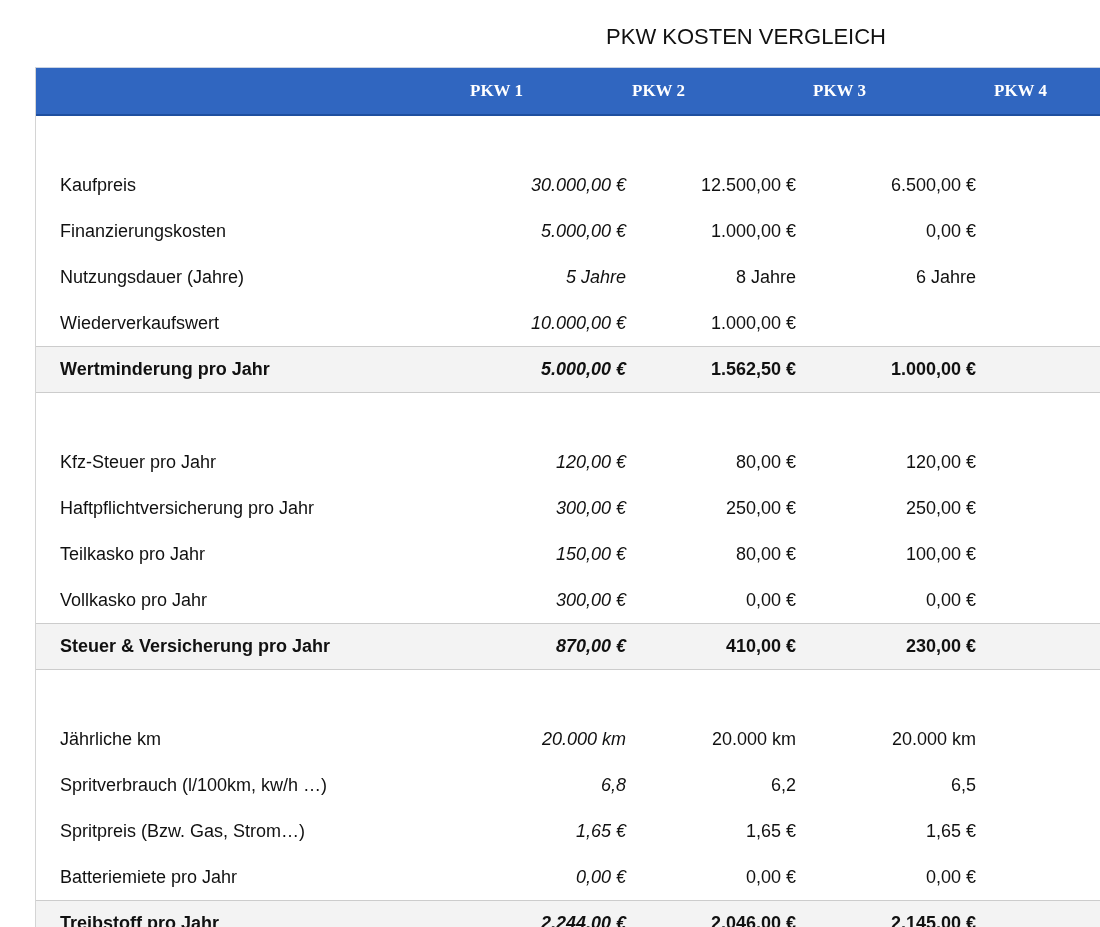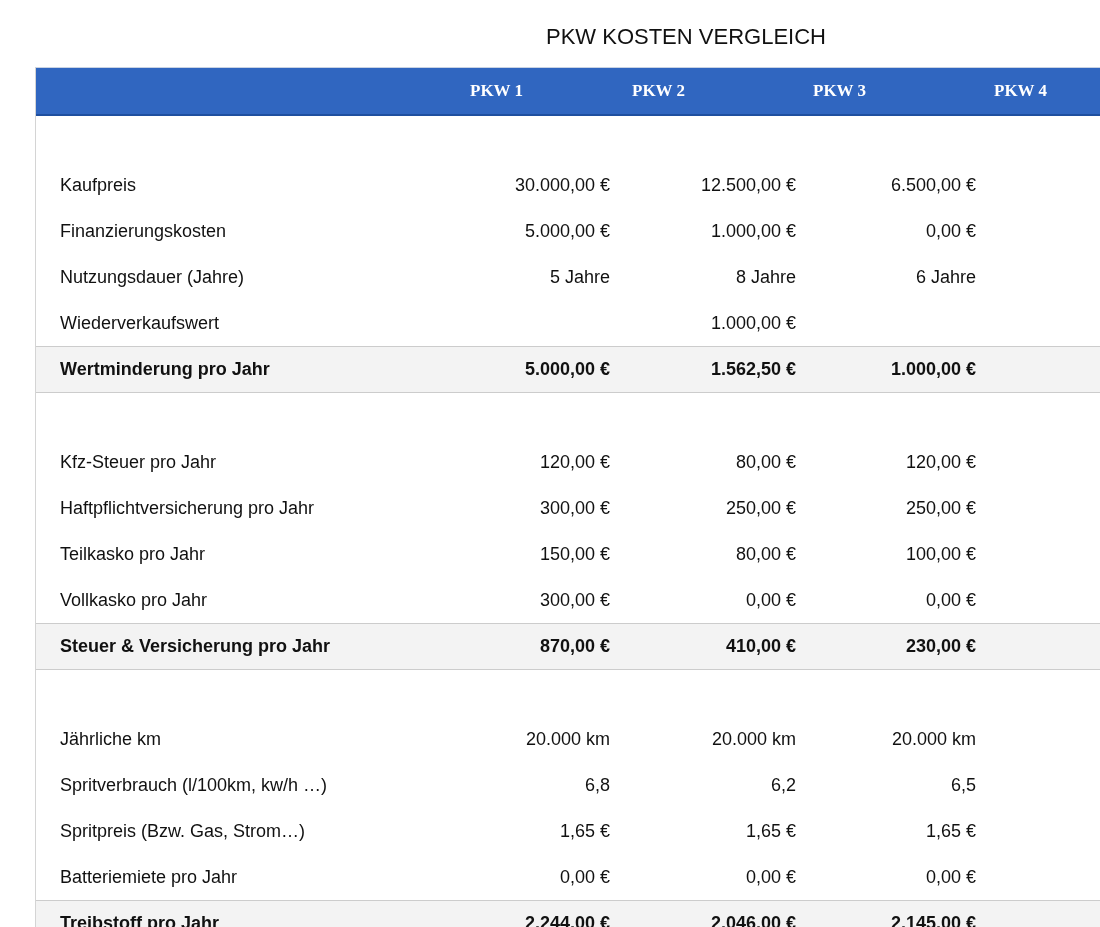--- a/index.html
+++ b/index.html
@@ -10,21 +10,21 @@
       overflow: hidden;
       background: #ffffff;
       font-family: "Liberation Sans", "DejaVu Sans", sans-serif;
       color: #111111;
     }
     .title {
       position: absolute;
       left: 546px;
       top: 24px;
       width: 340px;
-      text-align: left;
+      text-align: right;
       font-size: 22px;
       letter-spacing: 0px;
       color: #111;
       white-space: nowrap;
     }
     .table {
       position: absolute;
       left: 35px;
       top: 67px;
       width: 1080px;
@@ -73,21 +73,21 @@
     }
     .row .val {
       position: absolute;
       top: 0;
       line-height: 46px;
       font-size: 18px;
       text-align: right;
       width: 170px;
       white-space: nowrap;
     }
-    .v1 { left: 404px; }   
+    .v1 { left: 420px; font-style: italic; }   
     .v2 { left: 590px; }   
     .v3 { left: 770px; }   
     .v4 { left: 950px; }
   </style>
 </head>
 <body>
 
 <div class="title">PKW KOSTEN VERGLEICH</div>
 
 <div class="table">
@@ -115,20 +115,21 @@
   </div>
   <div class="row">
     <span class="label">Nutzungsdauer (Jahre)</span>
     <span class="val v1">5 Jahre</span>
     <span class="val v2">8 Jahre</span>
     <span class="val v3">6 Jahre</span>
     <span class="val v4"></span>
   </div>
   <div class="row">
     <span class="label">Wiederverkaufswert</span>
+    <span class="val v1">10.000,00 €</span>
     <span class="val v2">1.000,00 €</span>
     <span class="val v4"></span>
   </div>
   <div class="row summary">
     <span class="label">Wertminderung pro Jahr</span>
     <span class="val v1">5.000,00 €</span>
     <span class="val v2">1.562,50 €</span>
     <span class="val v3">1.000,00 €</span>
     <span class="val v4"></span>
   </div>

